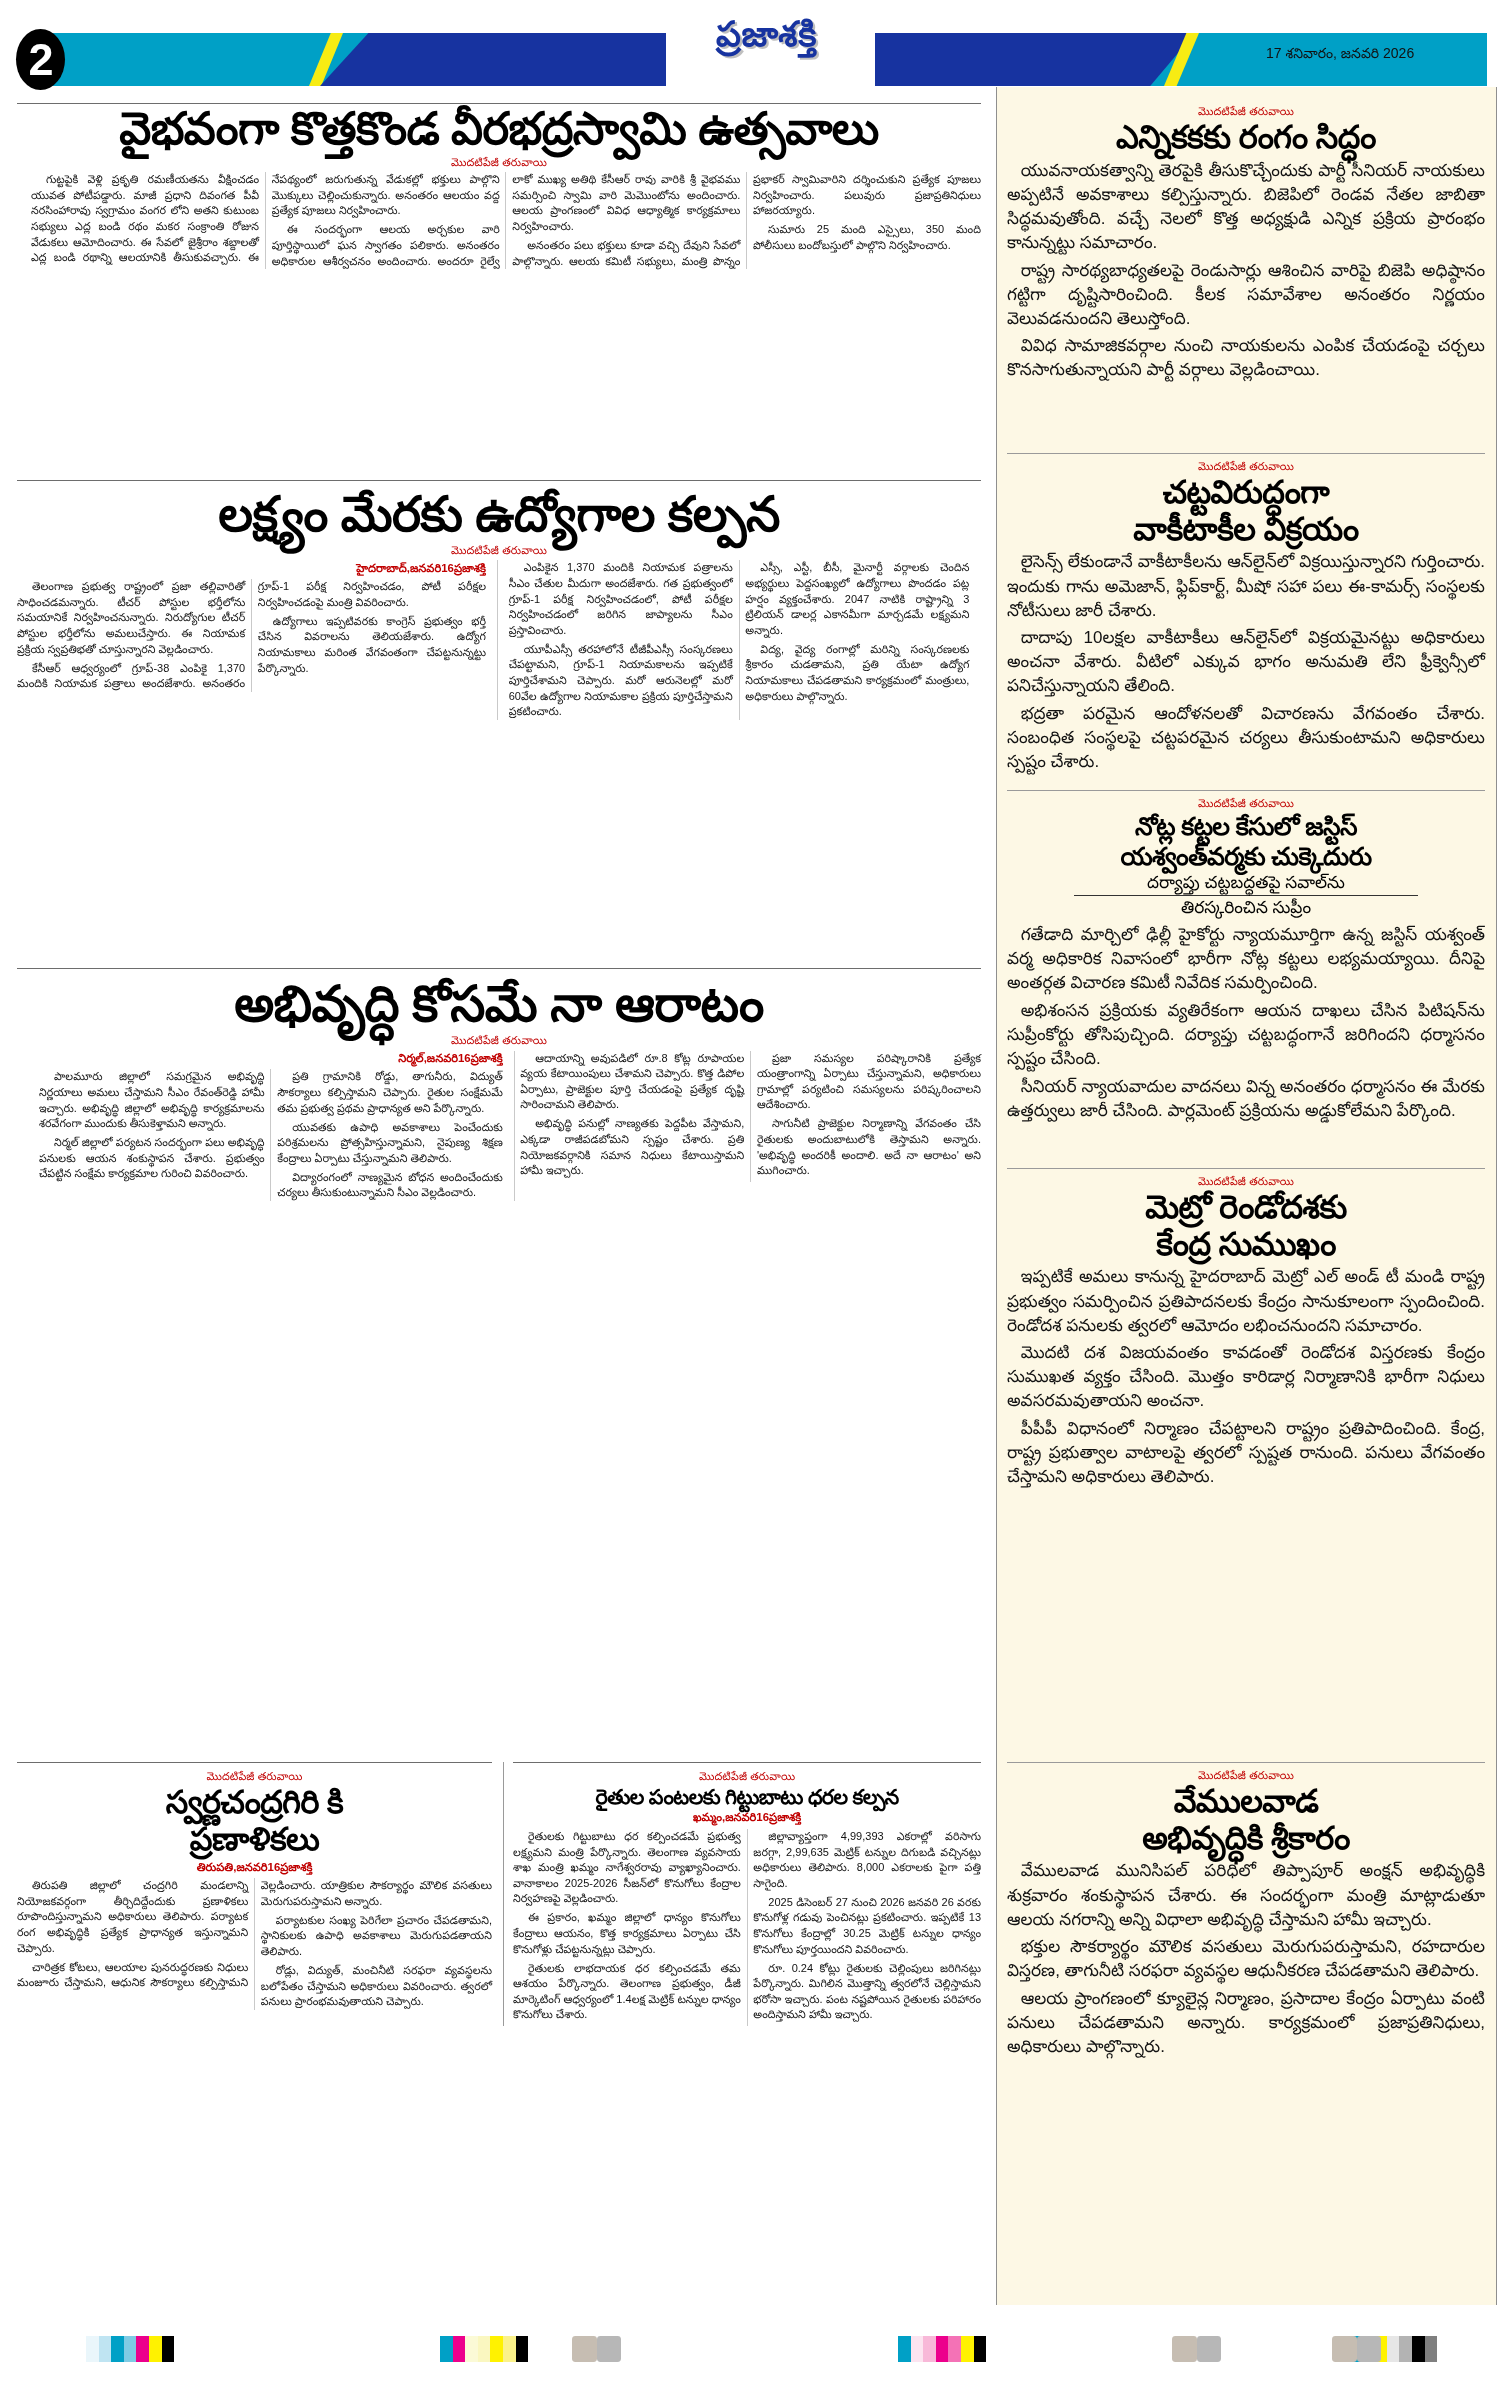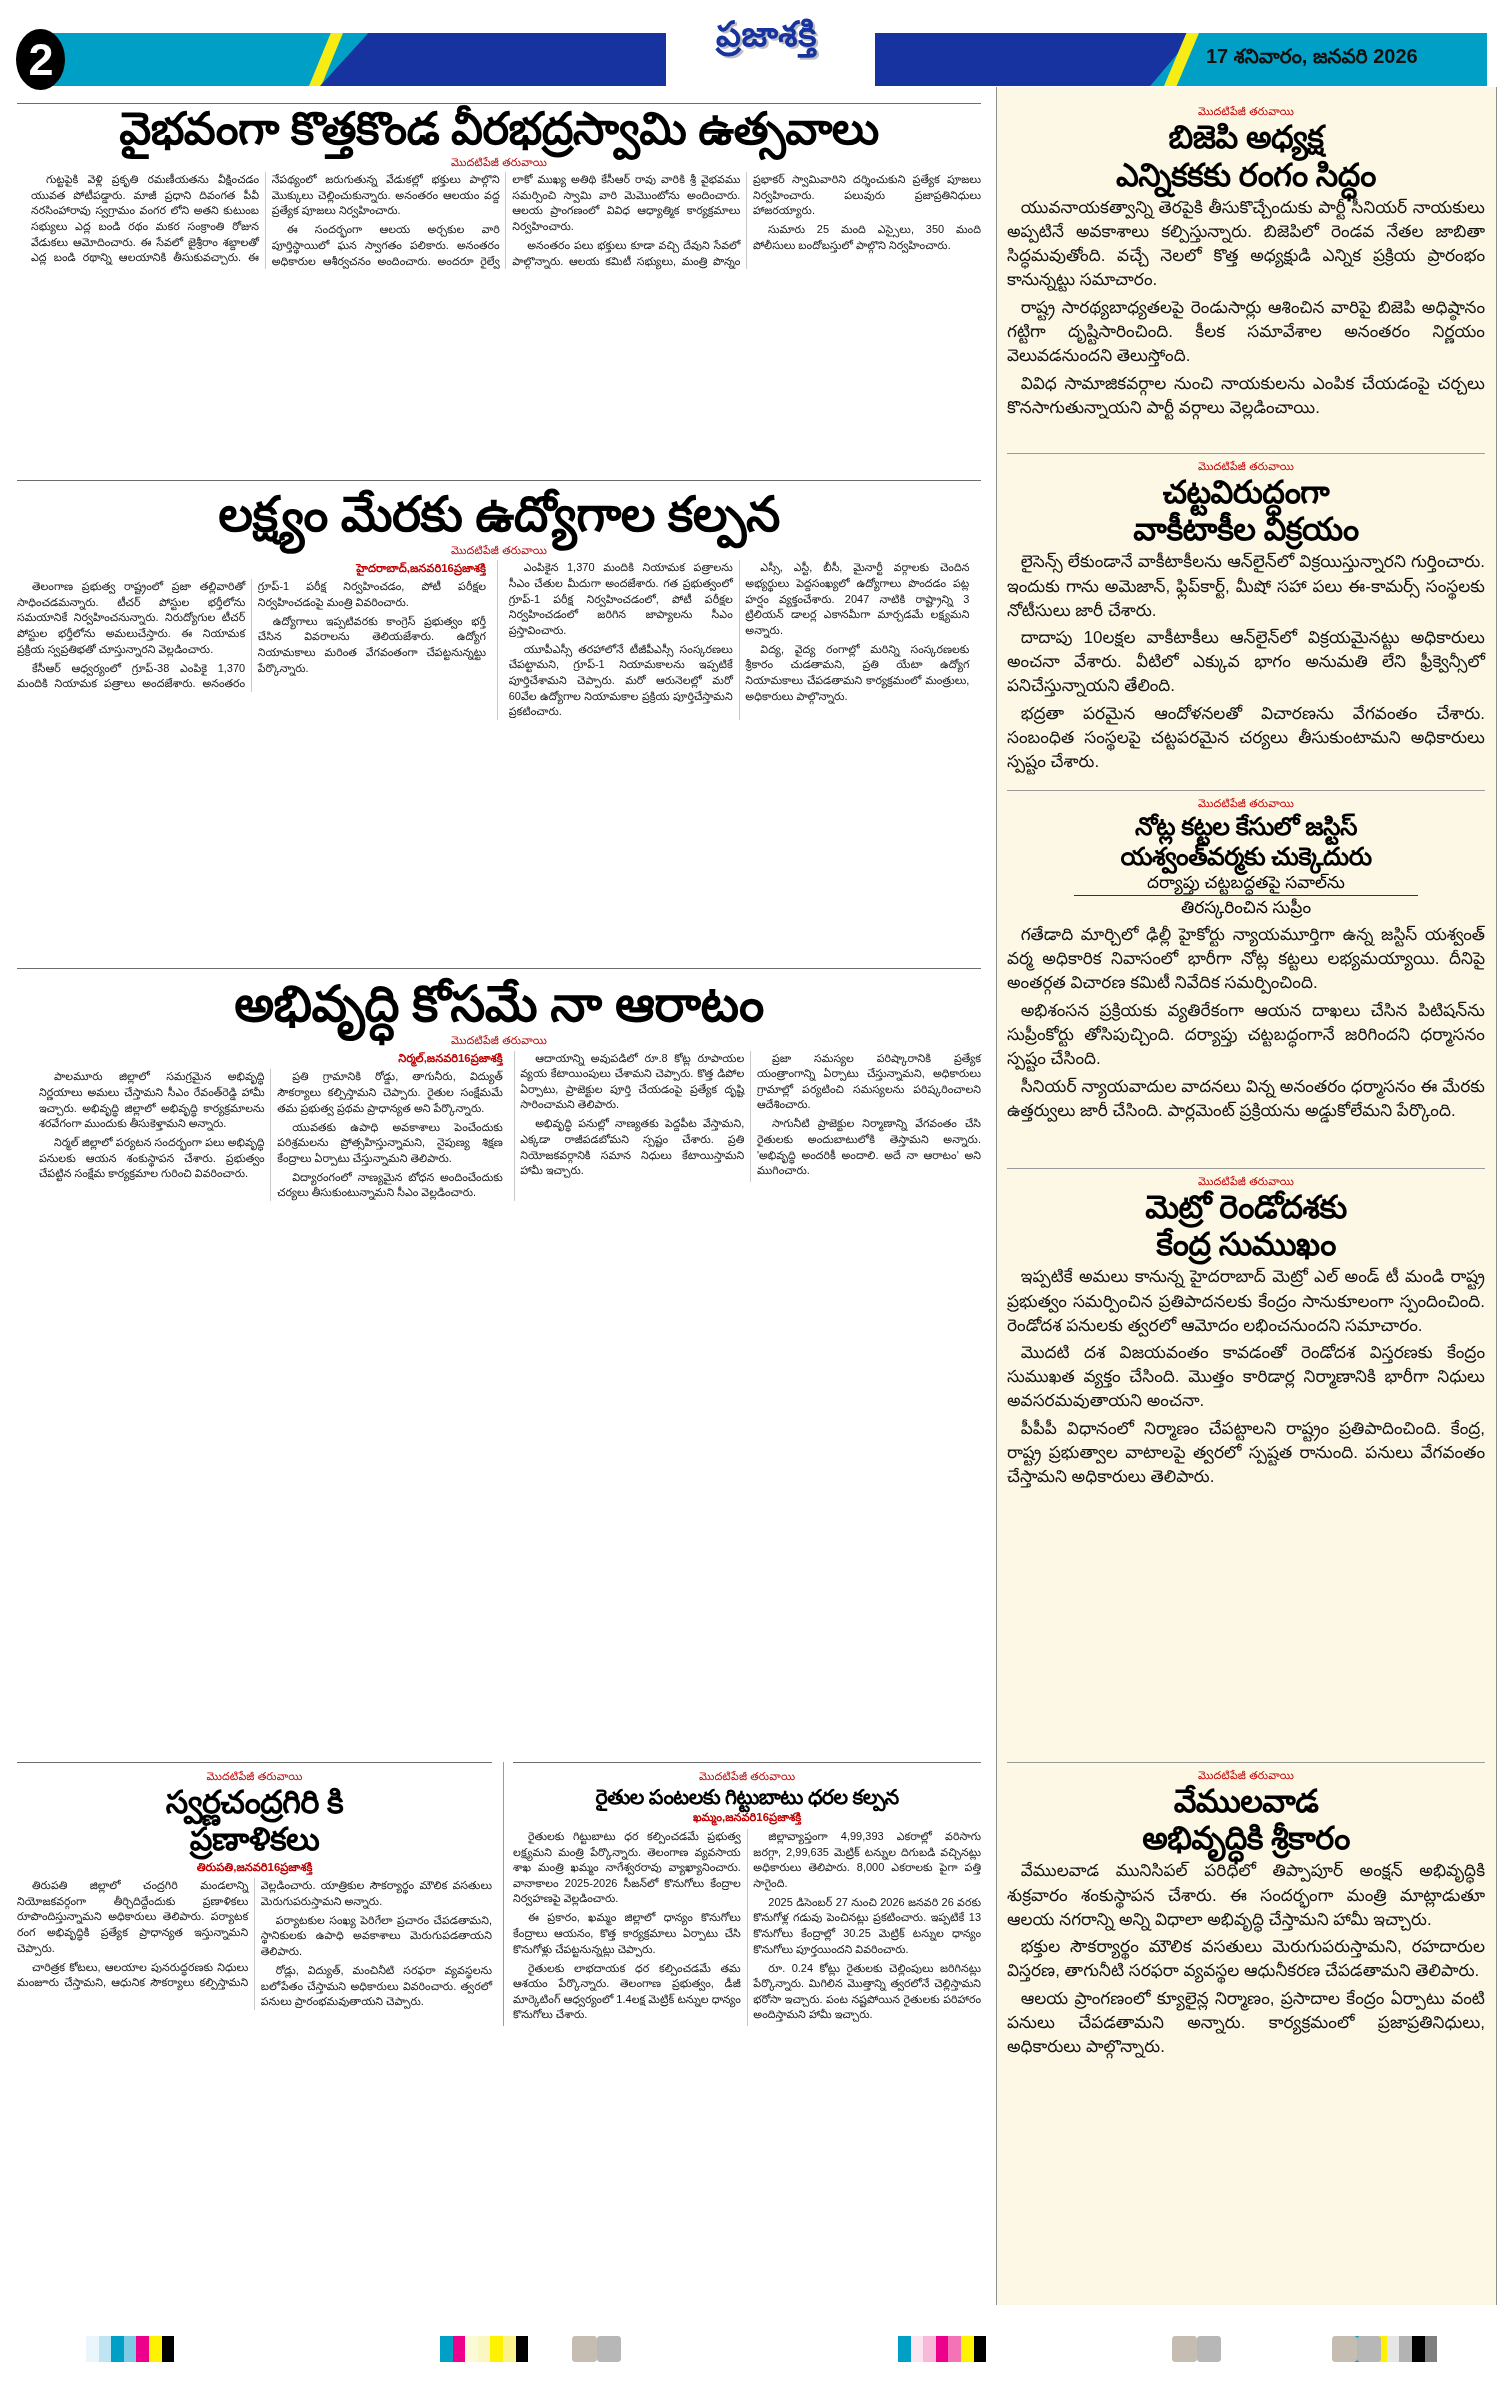--- a/index.html
+++ b/index.html
@@ -88,23 +88,23 @@
     font-size: 35px;
     font-weight: bold;
     color: #1733A0;
     text-shadow: 2.3px 2.3px 0 rgba(0,0,0,0.25);
     letter-spacing: 0.6px;
     z-index: 6;
     white-space: nowrap;
   }
   .mast-date {
     position: absolute;
-    left: 1206px; top: 45px;
-    font-size: 20px;
-    font-weight: bold;
+    left: 1266px; top: 45px;
+    font-size: 14px;
+    font-weight: normal;
     color: #111;
     white-space: nowrap;
     z-index: 7;
   }
 
   
   .sheet {
     position: absolute;
     left: 0; top: 87px;
     width: 1512px; height: 2236px;
@@ -323,21 +323,20 @@
       <p>ఈ ప్రకారం, ఖమ్మం జిల్లాలో ధాన్యం కొనుగోలు కేంద్రాలు ఆయనం, కొత్త కార్యక్రమాలు ఏర్పాటు చేసి కొనుగోళ్లు చేపట్టనున్నట్లు చెప్పారు.</p>
       <p>రైతులకు లాభదాయక ధర కల్పించడమే తమ ఆశయం పేర్కొన్నారు. తెలంగాణ ప్రభుత్వం, డీజీ మార్కెటింగ్ ఆధ్వర్యంలో 1.4లక్ష మెట్రిక్ టన్నుల ధాన్యం కొనుగోలు చేశారు.</p>
       <p>జిల్లావ్యాప్తంగా 4,99,393 ఎకరాల్లో వరిసాగు జరగ్గా, 2,99,635 మెట్రిక్ టన్నుల దిగుబడి వచ్చినట్లు అధికారులు తెలిపారు. 8,000 ఎకరాలకు పైగా పత్తి సాగైంది.</p>
       <p>2025 డిసెంబర్ 27 నుంచి 2026 జనవరి 26 వరకు కొనుగోళ్ల గడువు పెంచినట్లు ప్రకటించారు. ఇప్పటికే 13 కొనుగోలు కేంద్రాల్లో 30.25 మెట్రిక్ టన్నుల ధాన్యం కొనుగోలు పూర్తయిందని వివరించారు.</p>
       <p>రూ. 0.24 కోట్లు రైతులకు చెల్లింపులు జరిగినట్లు పేర్కొన్నారు. మిగిలిన మొత్తాన్ని త్వరలోనే చెల్లిస్తామని భరోసా ఇచ్చారు. పంట నష్టపోయిన రైతులకు పరిహారం అందిస్తామని హామీ ఇచ్చారు.</p>
     </div>
   </div>
 
   <div class="story" style="left:1007px; top:16px; width:478px;">
     <div class="kicker">మొదటిపేజీ తరువాయి</div>
-    <div class="headline hl-md">బిజెపి అధ్యక్ష</div>
     <div class="headline hl-md">ఎన్నికకకు రంగం సిద్ధం</div>
     <div class="body-right">
       <p>యువనాయకత్వాన్ని తెరపైకి తీసుకొచ్చేందుకు పార్టీ సీనియర్ నాయకులు అప్పటినే అవకాశాలు కల్పిస్తున్నారు. బిజెపిలో రెండవ నేతల జాబితా సిద్ధమవుతోంది. వచ్చే నెలలో కొత్త అధ్యక్షుడి ఎన్నిక ప్రక్రియ ప్రారంభం కానున్నట్టు సమాచారం.</p>
       <p>రాష్ట్ర సారథ్యబాధ్యతలపై రెండుసార్లు ఆశించిన వారిపై బిజెపి అధిష్ఠానం గట్టిగా దృష్టిసారించింది. కీలక సమావేశాల అనంతరం నిర్ణయం వెలువడనుందని తెలుస్తోంది.</p>
       <p>వివిధ సామాజికవర్గాల నుంచి నాయకులను ఎంపిక చేయడంపై చర్చలు కొనసాగుతున్నాయని పార్టీ వర్గాలు వెల్లడించాయి.</p>
     </div>
   </div>
 
   <div class="story" style="left:1007px; top:366px; width:478px;">
     <div class="rule-h rule-h-thin"></div>

